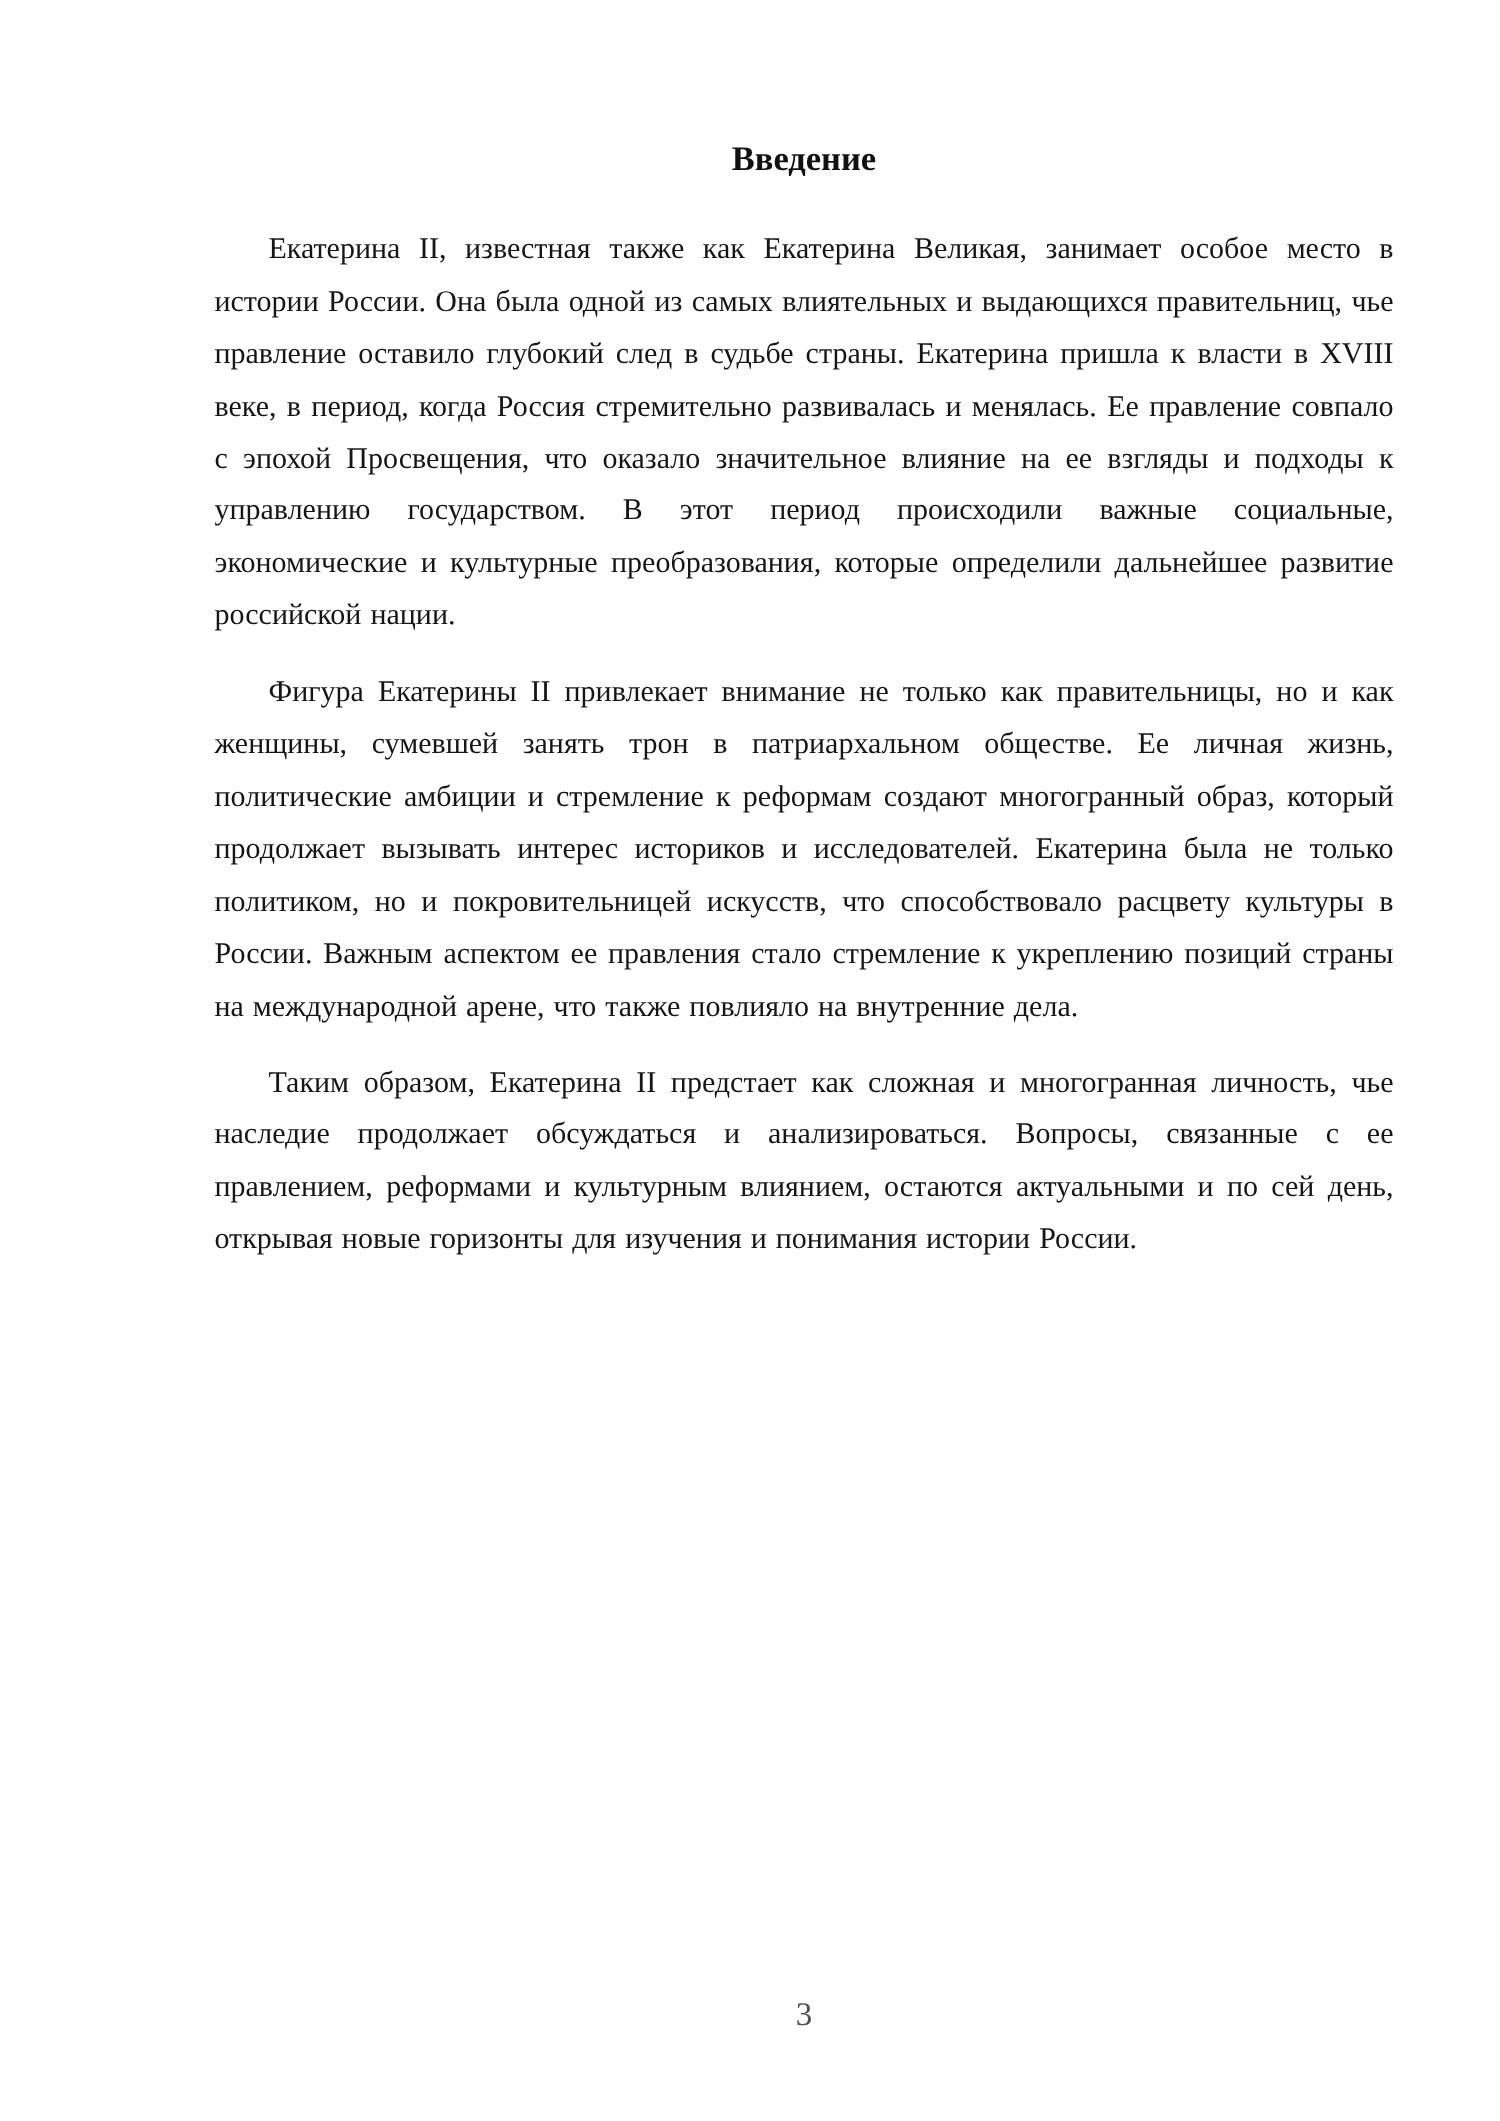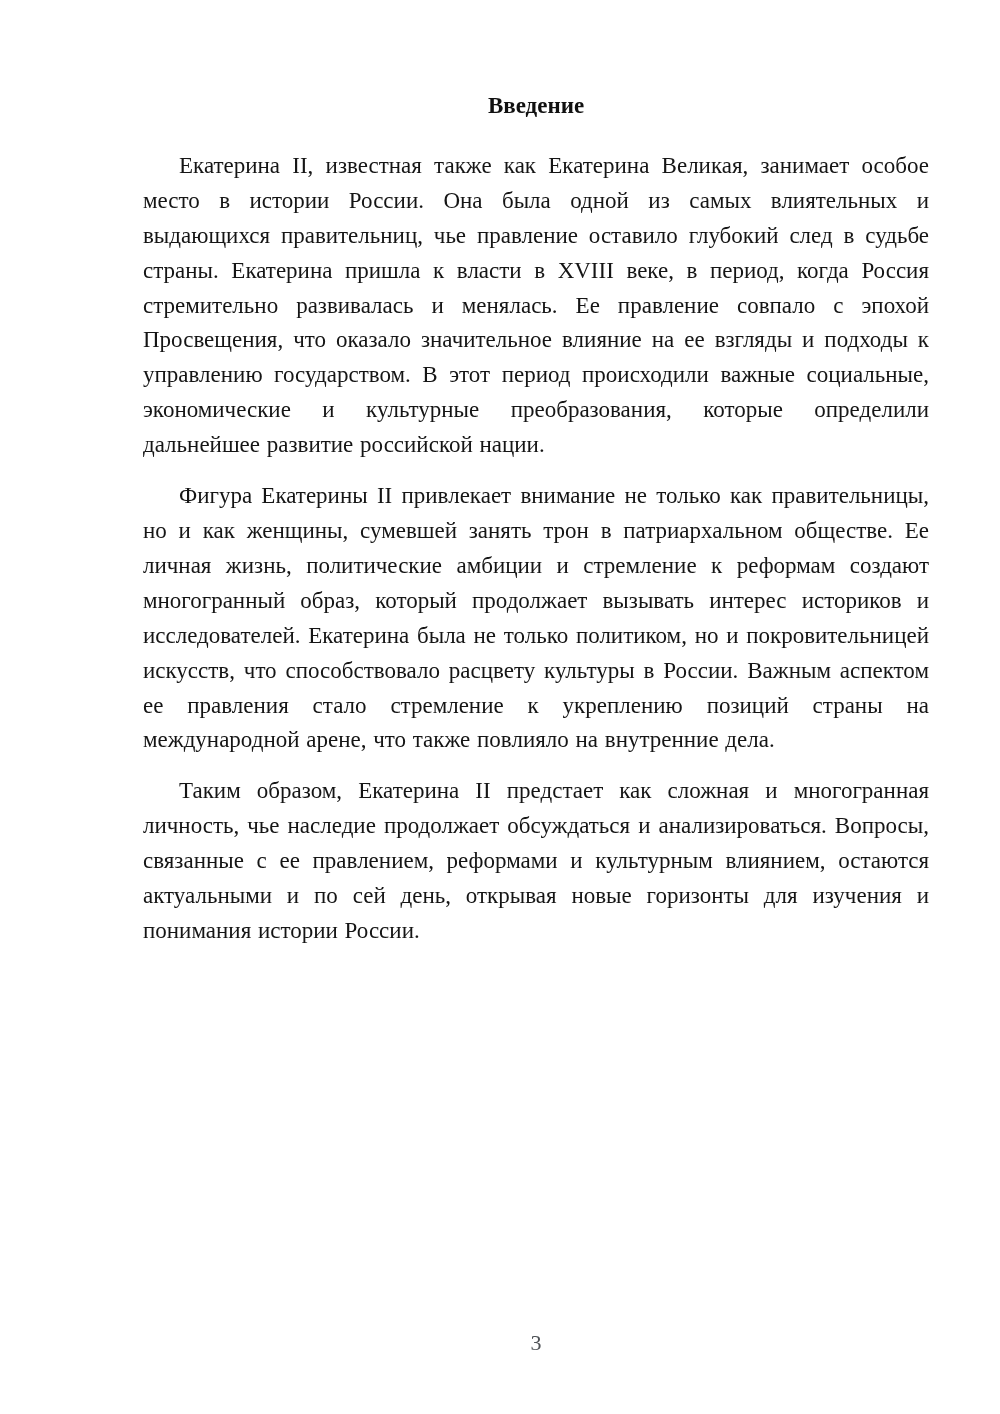--- a/index.html
+++ b/index.html
@@ -21,21 +21,21 @@
   }
   .doc-heading {
     font-size: 23px;
     font-weight: bold;
     line-height: 34.9px;
     text-align: center;
     margin: 0 0 25px 0;
     color: #111111;
   }
   .doc-par {
-    font-size: 23px;
+    font-size: 20px;
     line-height: 34.9px;
     text-align: justify;
     text-indent: 36px;
     margin: 0 0 16px 0;
     word-spacing: 1px;
     color: #151515;
   }
   .page-footer {
     position: absolute;
     left: 143px;

